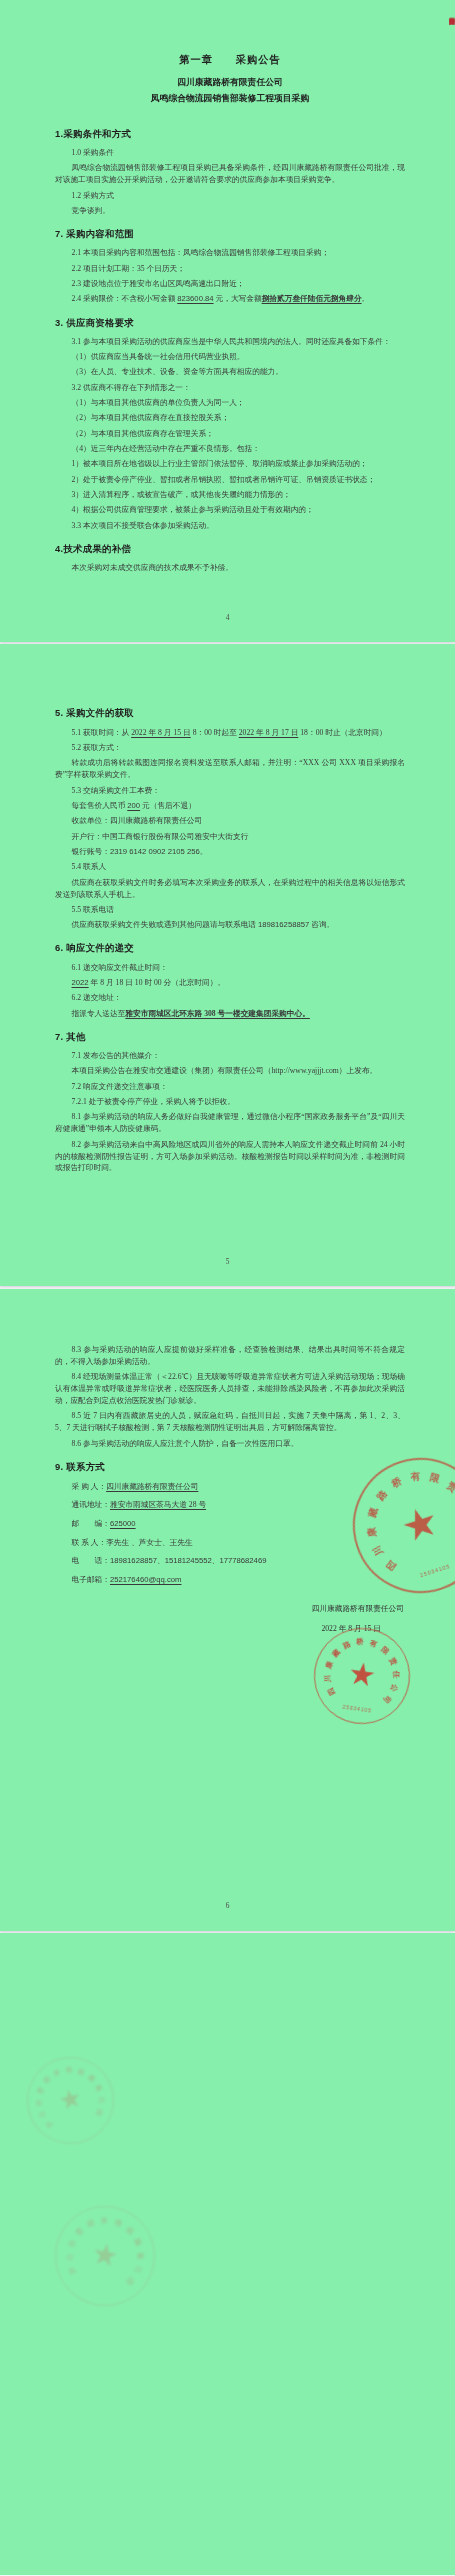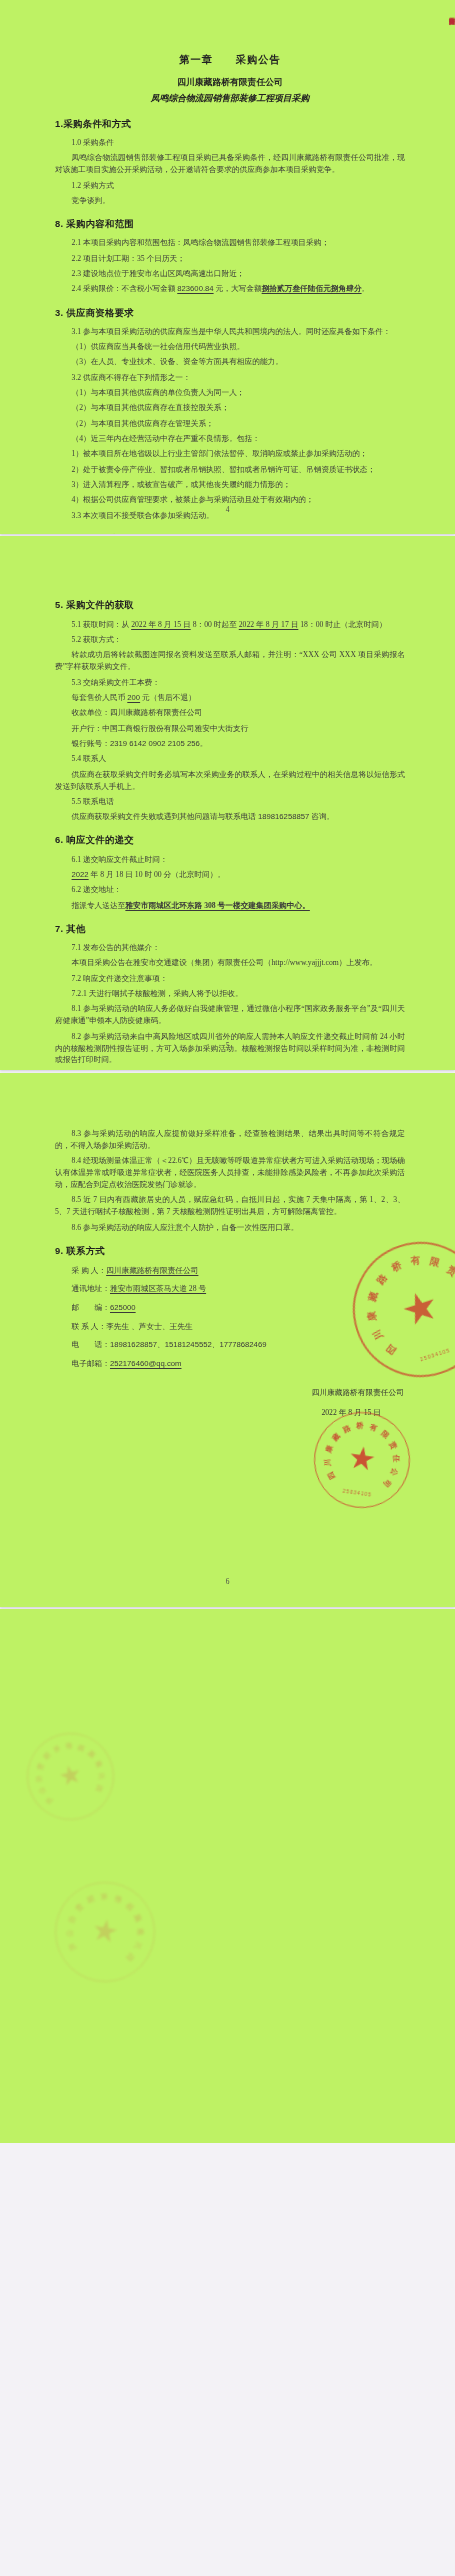--- a/index.html
+++ b/index.html
@@ -1,26 +1,26 @@
 <!DOCTYPE html>
 <html style="font-size:9px"><head>
 <meta charset="utf-8">
 <style>
   html,body{margin:0;padding:0;background:#f3f2f6;}
   body{width:455px;font-family:"Liberation Serif",serif;color:#3a3a3a;}
   .doc{width:455px;}
-  .page{position:relative;width:455px;height:534px;background:#bef264;overflow:hidden;
+  .page{position:relative;width:455px;height:642px;background:#86efac;overflow:hidden;
         box-shadow:0 0.6px 2.3px rgba(110,110,130,.35);margin-bottom:2.3px;}
   .page:last-child{margin-bottom:0;}
   .content{position:absolute;left:55px;right:50px;top:52px;font-size:7.7px;line-height:1.55;}
   .title{text-align:center;font-family:"Liberation Sans",sans-serif;font-weight:700;
          font-size:10.2px;color:#222;letter-spacing:1.1px;margin-bottom:8px;}
   .subtitle{text-align:center;font-family:"Liberation Sans",sans-serif;font-weight:700;
             font-size:8.8px;color:#222;margin:2.8px 0;}
-  .subtitle.last{margin-bottom:11px;font-style:italic;}
+  .subtitle.last{margin-bottom:21px;}
   .hd{font-family:"Liberation Sans",sans-serif;font-weight:700;font-size:9.4px;color:#1f1f1f;
       margin:10.2px 0 5.7px;letter-spacing:0.3px;}
   .ln{margin:3.4px 0;text-align:justify;}
   .ind{text-indent:2.15em;}
   .sp{margin-top:1px;}
   .u{text-decoration:underline;text-underline-offset:1.7px;}
   .b{font-weight:700;}
   .num{font-family:"Liberation Sans",sans-serif;}
   .pageno{position:absolute;bottom:20.5px;left:0;right:0;text-align:center;
           font-size:7.4px;color:#4a4a4a;}
@@ -69,21 +69,21 @@
       <div class="title">第一章　　采购公告</div>
       <div class="subtitle">四川康藏路桥有限责任公司</div>
       <div class="subtitle last">凤鸣综合物流园销售部装修工程项目采购</div>
 
       <div class="hd">1.采购条件和方式</div>
       <div class="ln ind">1.0 采购条件</div>
       <div class="ln ind">凤鸣综合物流园销售部装修工程项目采购已具备采购条件，经四川康藏路桥有限责任公司批准，现对该施工项目实施公开采购活动，公开邀请符合要求的供应商参加本项目采购竞争。</div>
       <div class="ln ind">1.2 采购方式</div>
       <div class="ln ind">竞争谈判。</div>
 
-      <div class="hd">8. 采购内容和范围</div>
+      <div class="hd">7. 采购内容和范围</div>
       <div class="ln ind">2.1 本项目采购内容和范围包括：凤鸣综合物流园销售部装修工程项目采购；</div>
       <div class="ln ind">2.2 项目计划工期：35 个日历天；</div>
       <div class="ln ind">2.3 建设地点位于雅安市名山区凤鸣高速出口附近；</div>
       <div class="ln ind">
         <span>2.4 采购限价：不含税小写金额 </span><span class="u num">823600.84</span><span> 元，大写金额</span><span class="u b">捌拾贰万叁仟陆佰元捌角肆分</span><span>。</span>
       </div>
 
       <div class="hd">3. 供应商资格要求</div>
       <div class="ln ind">3.1 参与本项目采购活动的供应商应当是中华人民共和国境内的法人。同时还应具备如下条件：</div>
       <div class="ln ind">（1）供应商应当具备统一社会信用代码营业执照。</div>
@@ -136,21 +136,21 @@
       </div>
       <div class="ln ind sp">6.2 递交地址：</div>
       <div class="ln ind sp">
         <span>指派专人送达至</span><span class="u b">雅安市雨城区北环东路 308 号一楼交建集团采购中心。</span>
       </div>
 
       <div class="hd">7. 其他</div>
       <div class="ln ind">7.1 发布公告的其他媒介：</div>
       <div class="ln ind sp">本项目采购公告在雅安市交通建设（集团）有限责任公司（http://www.yajjjt.com）上发布。</div>
       <div class="ln ind sp">7.2 响应文件递交注意事项：</div>
-      <div class="ln ind sp">7.2.1 天进行咽拭子核酸检测，采购人将予以拒收。</div>
+      <div class="ln ind sp">7.2.1 处于被责令停产停业，采购人将予以拒收。</div>
 
       <div class="ln ind">8.1 参与采购活动的响应人务必做好自我健康管理，通过微信小程序“国家政务服务平台”及“四川天府健康通”申领本人防疫健康码。</div>
       <div class="ln ind sp">8.2 参与采购活动来自中高风险地区或四川省外的响应人需持本人响应文件递交截止时间前 24 小时内的核酸检测阴性报告证明，方可入场参加采购活动。核酸检测报告时间以采样时间为准，非检测时间或报告打印时间。</div>
     </div>
     <div class="pageno">5</div>
   </div>
 
   <div class="page">
     <div class="content">
       <div class="ln ind">8.3 参与采购活动的响应人应提前做好采样准备，经查验检测结果、结果出具时间等不符合规定的，不得入场参加采购活动。</div>

